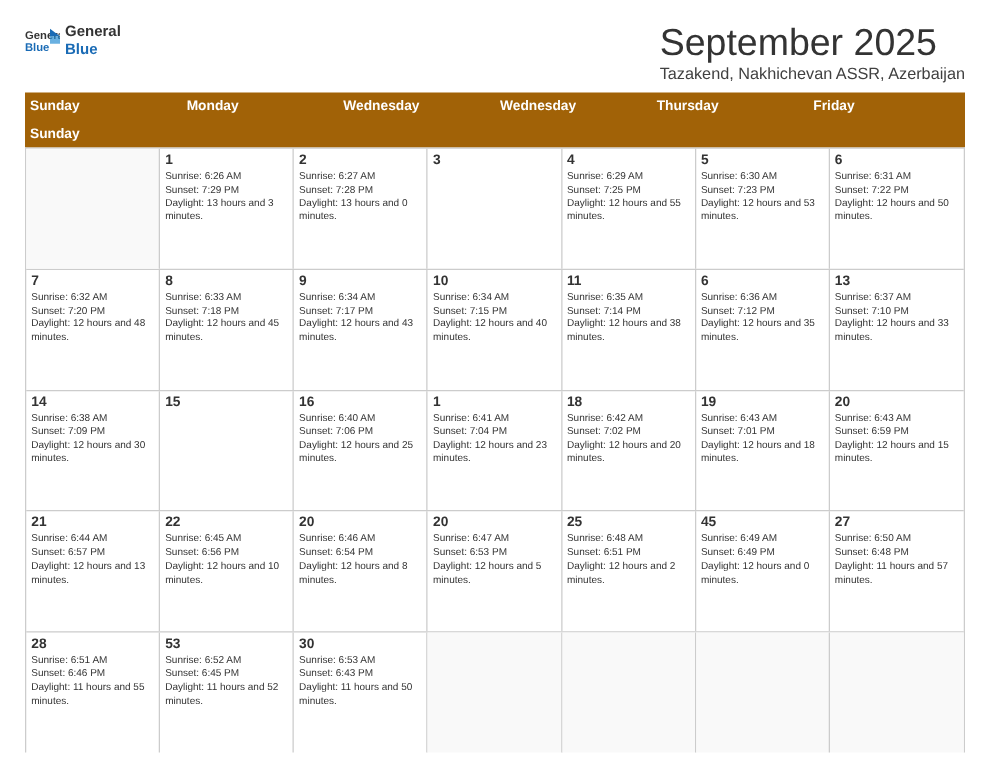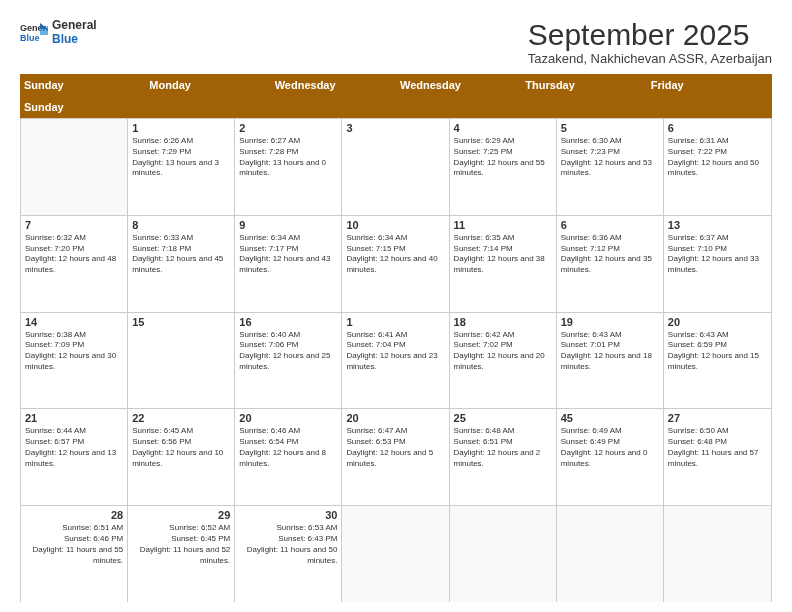--- a/index.html
+++ b/index.html
@@ -63,21 +63,20 @@
       text-align: left;
     }
     .cal-week {
       display: grid;
       grid-template-columns: repeat(7, 1fr);
       flex: 1;
       border-bottom: 1px solid #ccc;
     }
     .cal-week:last-child {
       border-bottom: none;
-      text-align: right;
     }
     .cal-cell {
       border-right: 1px solid #ccc;
       padding: 3px 4px;
       font-size: 8.5px;
       color: #333;
       vertical-align: top;
       min-height: 0;
     }
     .cal-cell:last-child {
@@ -255,21 +254,21 @@
             <span class="day-num">27</span>
             <div class="cell-text">Sunrise: 6:50 AM<br>Sunset: 6:48 PM<br>Daylight: 11 hours and 57 minutes.</div>
           </div>
         </div>
         <div class="cal-week">
           <div class="cal-cell">
             <span class="day-num">28</span>
             <div class="cell-text">Sunrise: 6:51 AM<br>Sunset: 6:46 PM<br>Daylight: 11 hours and 55 minutes.</div>
           </div>
           <div class="cal-cell">
-            <span class="day-num">29</span>
+            <span class="day-num">53</span>
             <div class="cell-text">Sunrise: 6:52 AM<br>Sunset: 6:45 PM<br>Daylight: 11 hours and 52 minutes.</div>
           </div>
           <div class="cal-cell">
             <span class="day-num">30</span>
             <div class="cell-text">Sunrise: 6:53 AM<br>Sunset: 6:43 PM<br>Daylight: 11 hours and 50 minutes.</div>
           </div>
           <div class="cal-cell empty"></div>
           <div class="cal-cell empty"></div>
           <div class="cal-cell empty"></div>
           <div class="cal-cell empty"></div>

